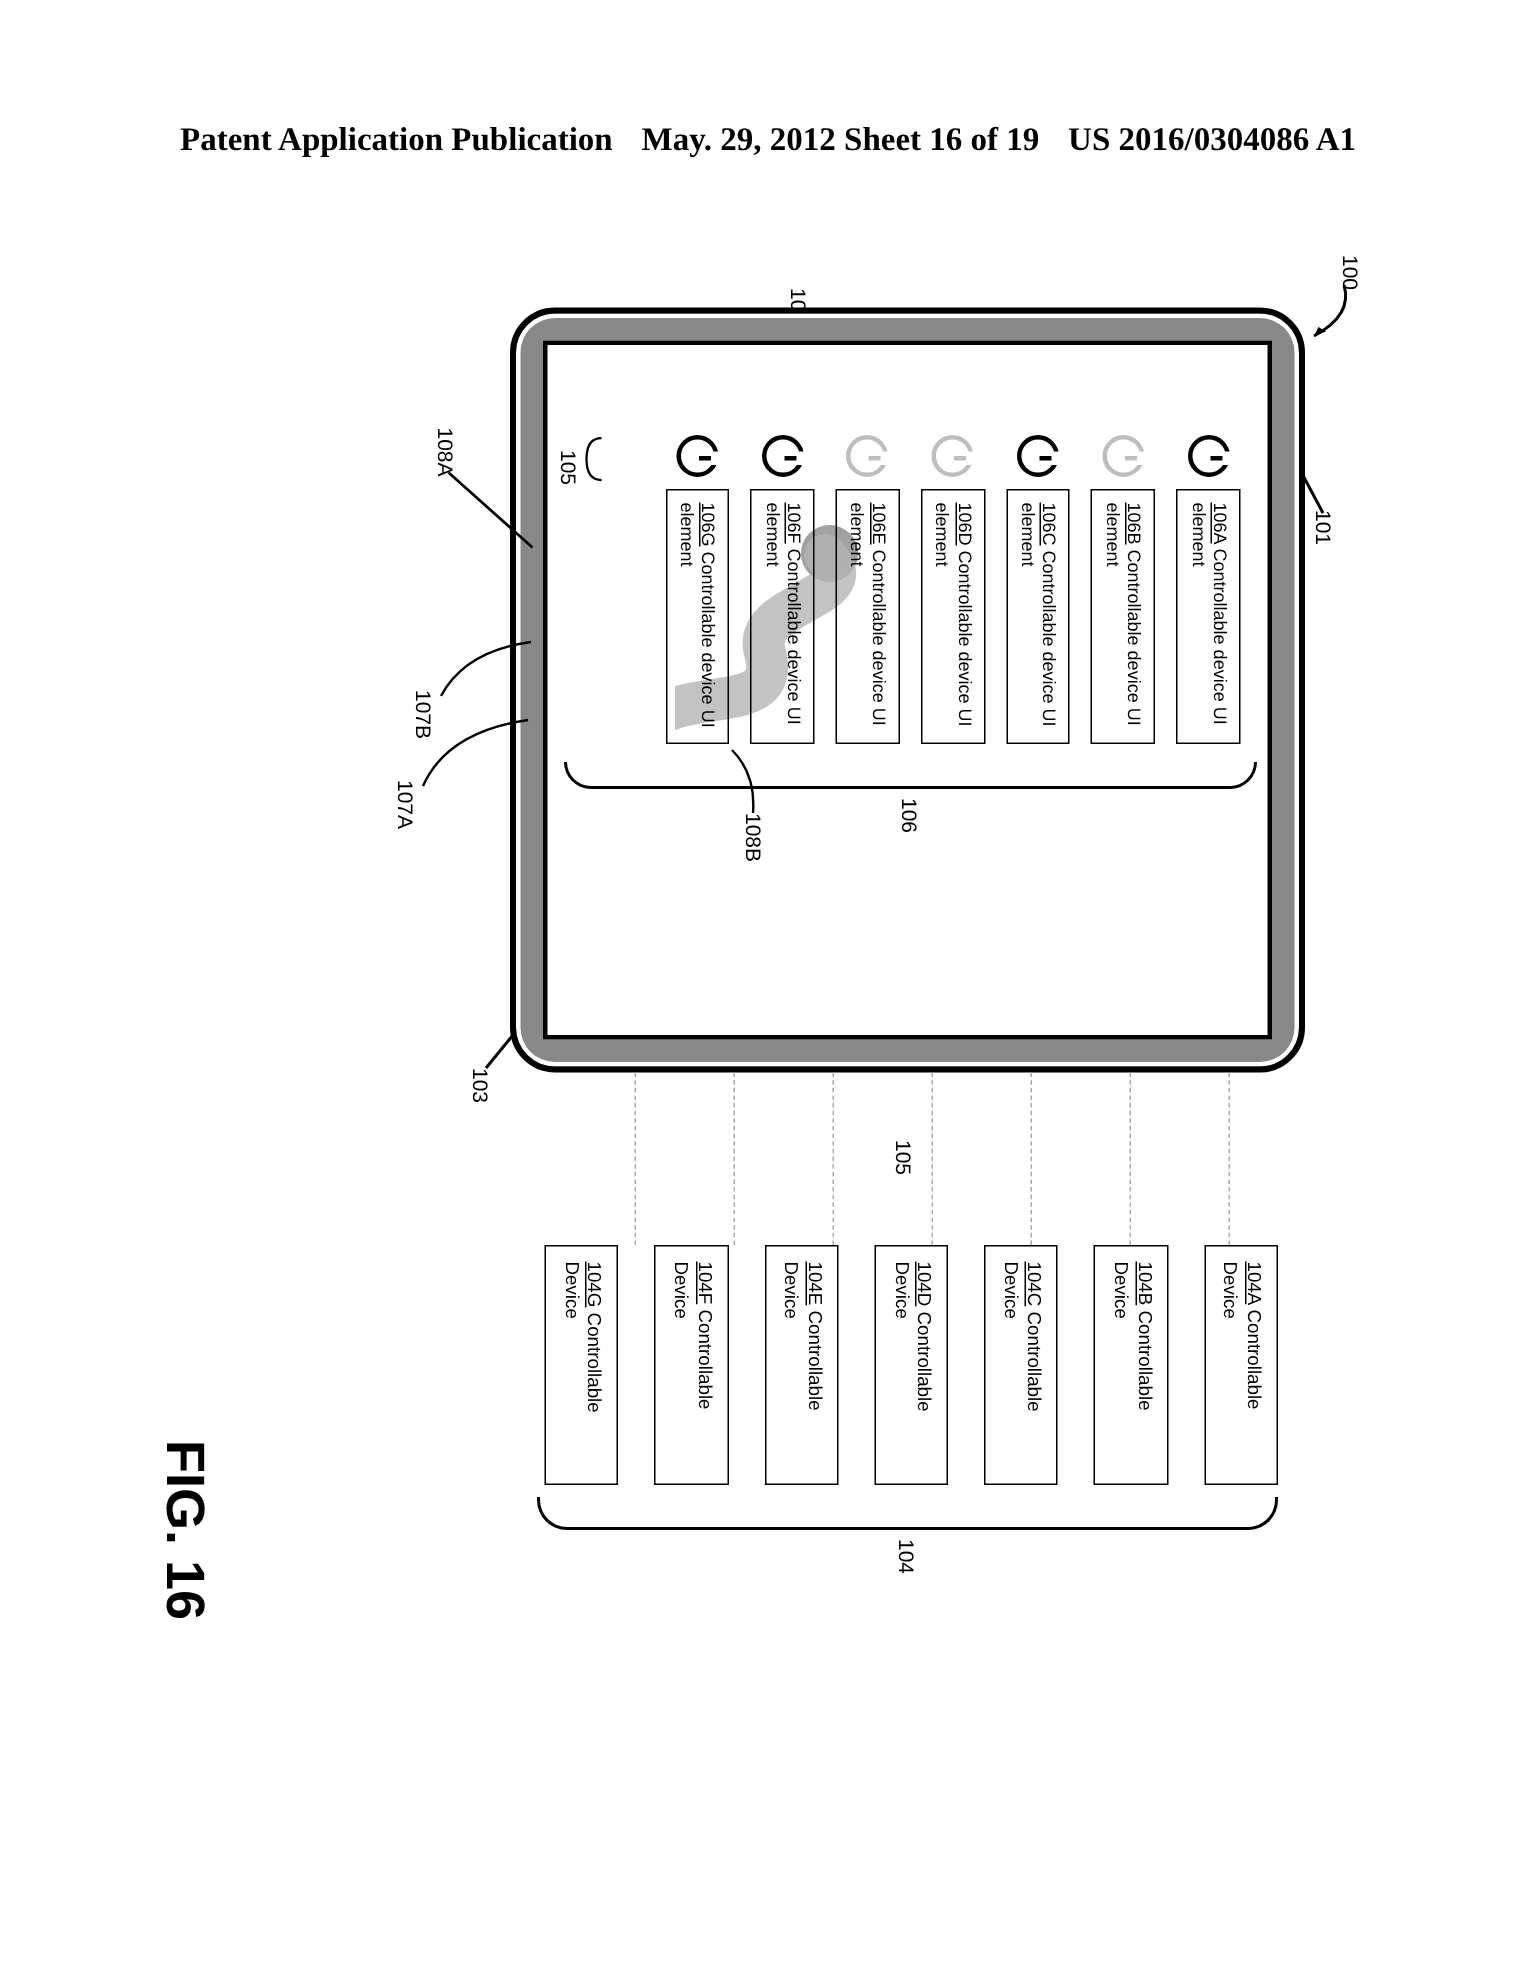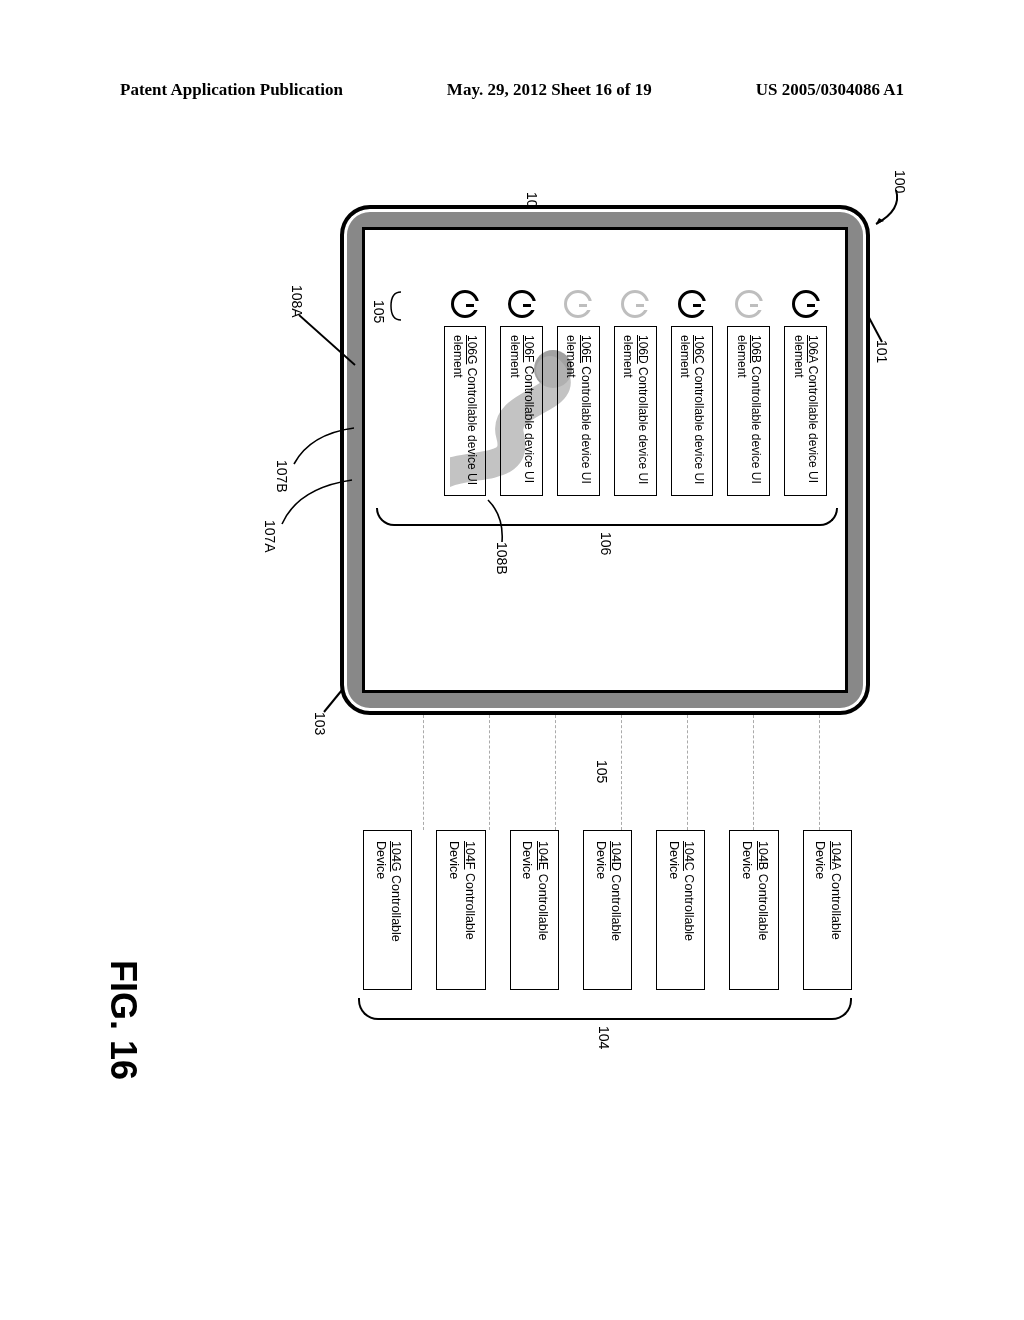--- a/index.html
+++ b/index.html
@@ -11,21 +11,21 @@
     position: relative;
   }
   .header {
     position: absolute;
     top: 80px;
     left: 0; right: 0;
     display: flex;
     justify-content: space-between;
     padding: 0 120px;
     font-weight: bold;
-    font-size: 17px;
+    font-size: 22px;
   }
   .figure-wrap {
     position: absolute;
     top: 170px;
     left: 110px;
     width: 800px;
     height: 940px;
     transform: rotate(90deg);
     transform-origin: 400px 400px;
   }
@@ -154,21 +154,21 @@
     left: 10px; top: 138px;
   }
   .gesture svg { position:absolute; left:0; top:0; }
 </style>
 </head>
 <body>
 
 <div class="header">
   <span>Patent Application Publication</span>
   <span>May. 29, 2012  Sheet 16 of 19</span>
-  <span>US 2005/0304086 A1</span>
+  <span>US 2016/0304086 A1</span>
 </div>
 
 <div class="figure-wrap">
   <div class="fig-container">
 
     <div class="callout" style="left:0px; top:2px;">
       <span>100</span>
       <svg width="50" height="50" style="position:absolute; left:18px; top:4px;">
         <path d="M2 8 Q 22 2 36 28" stroke="#000" stroke-width="2" fill="none"></path>
         <path d="M36 28 l -6 -3 l 3 -5 z" fill="#000"></path>

